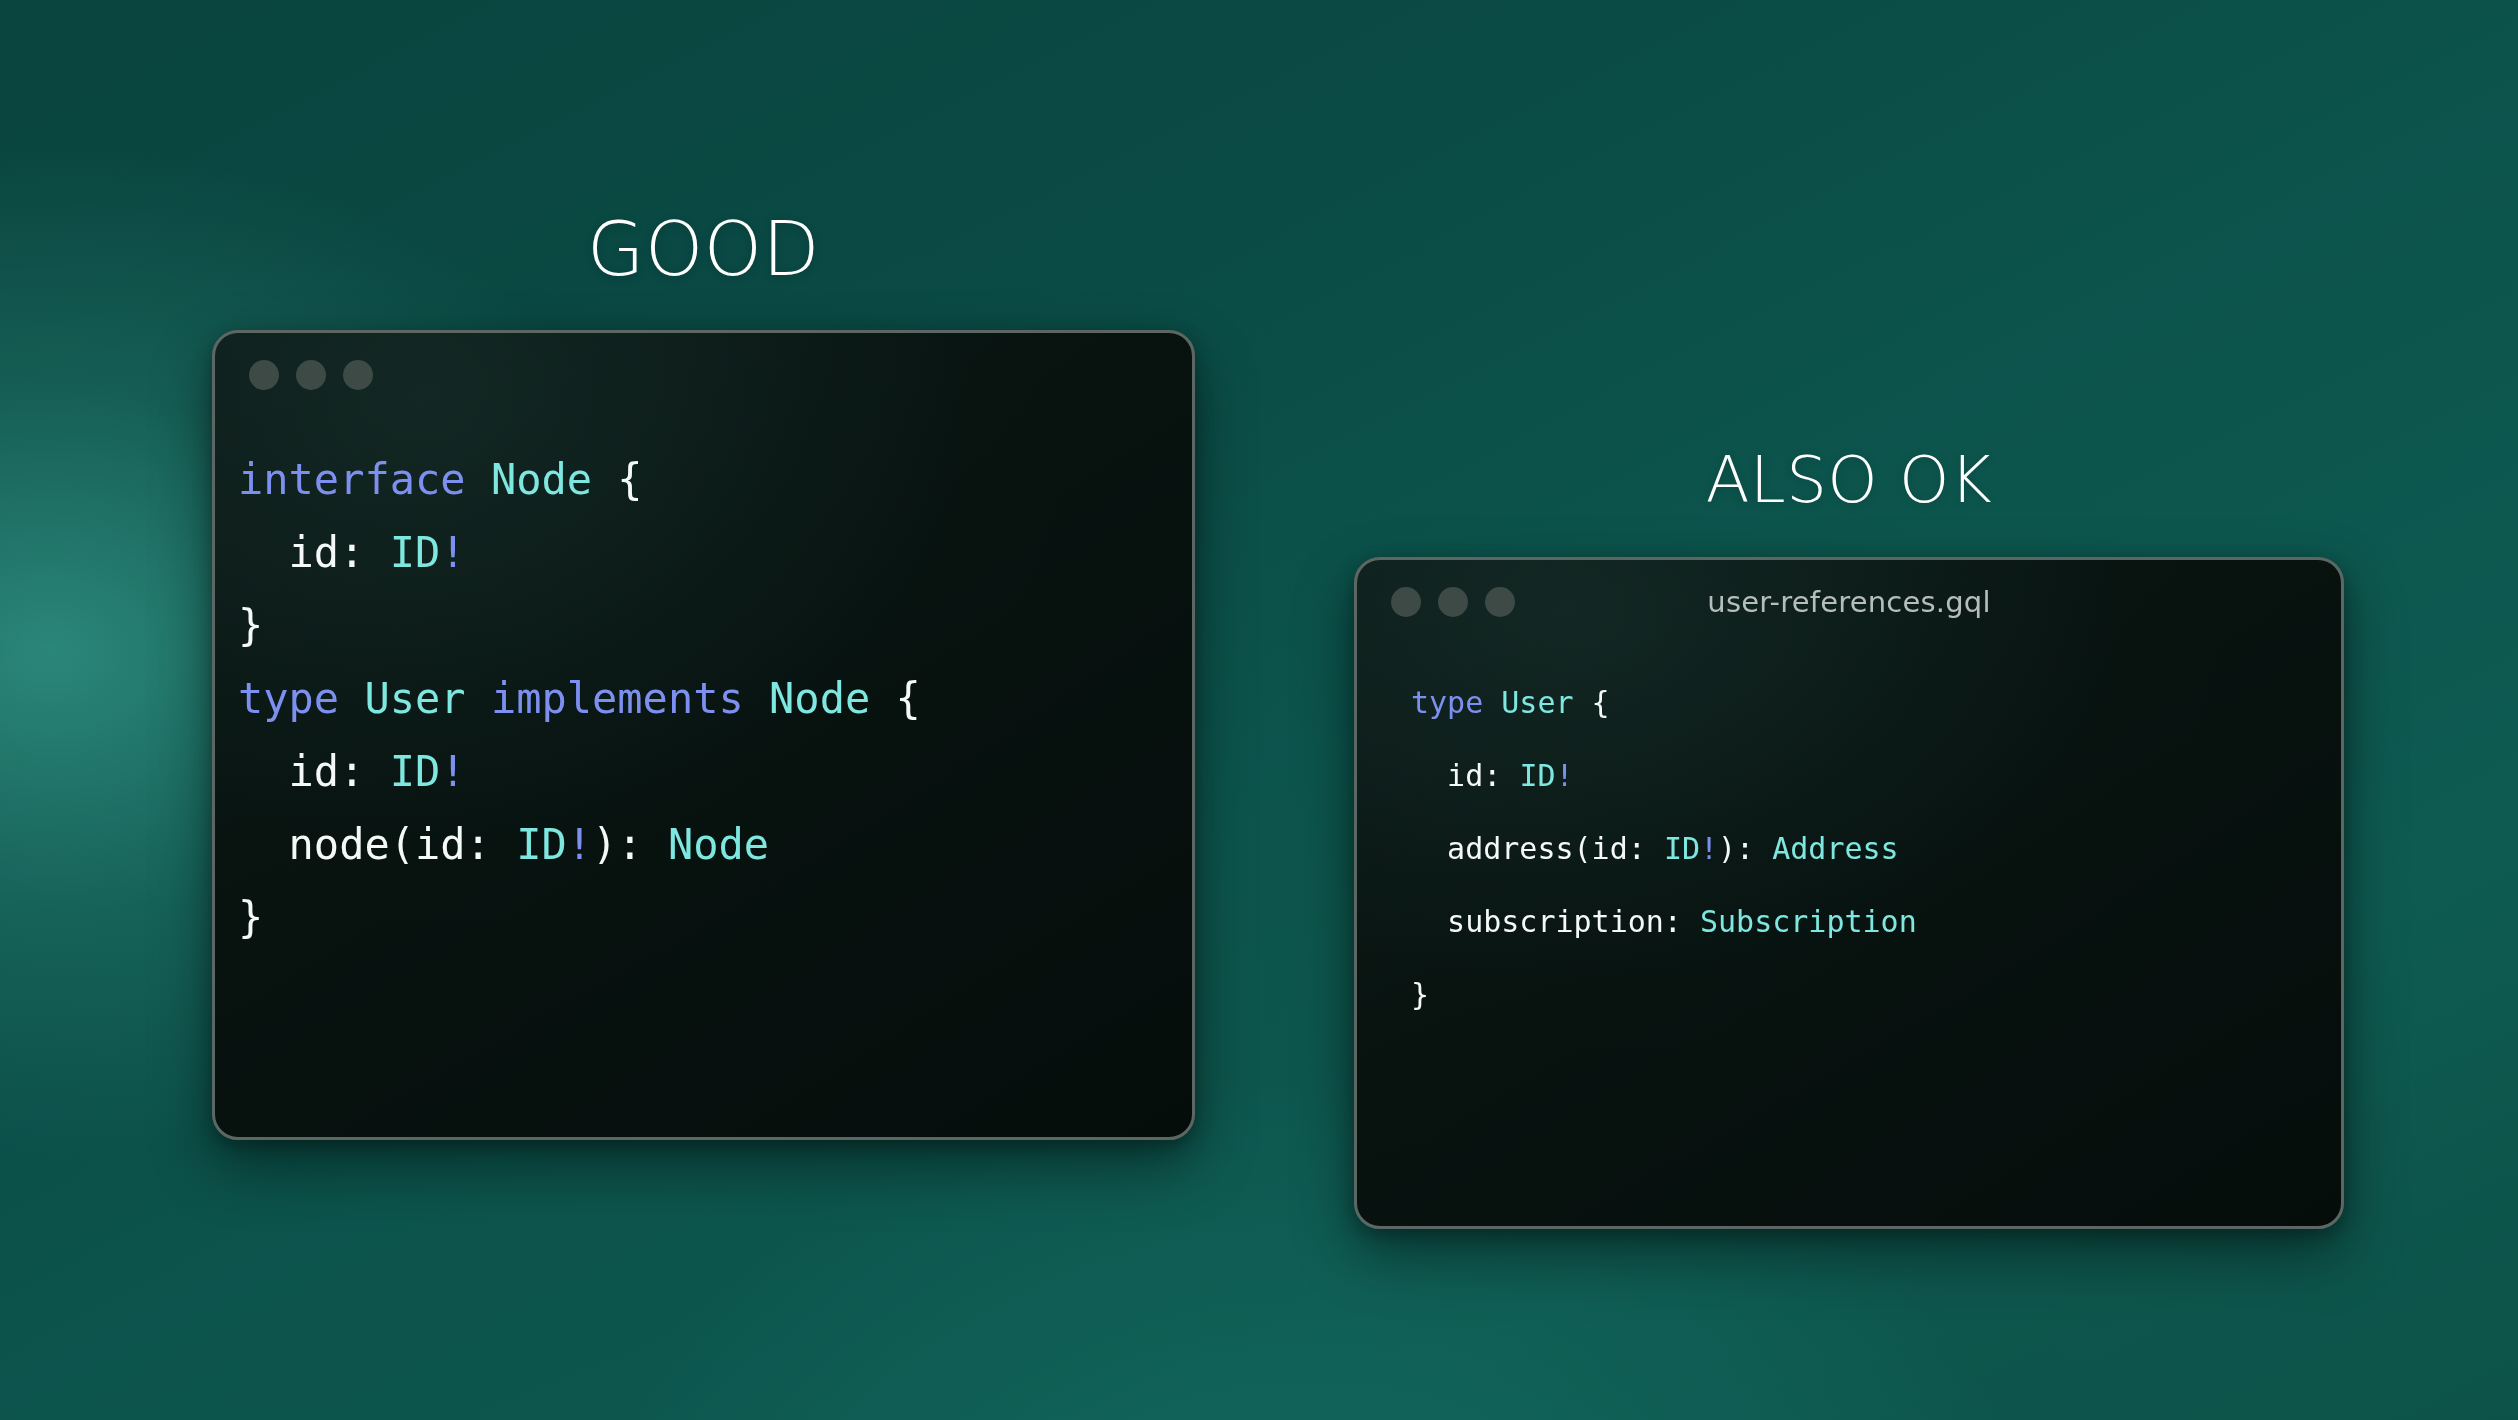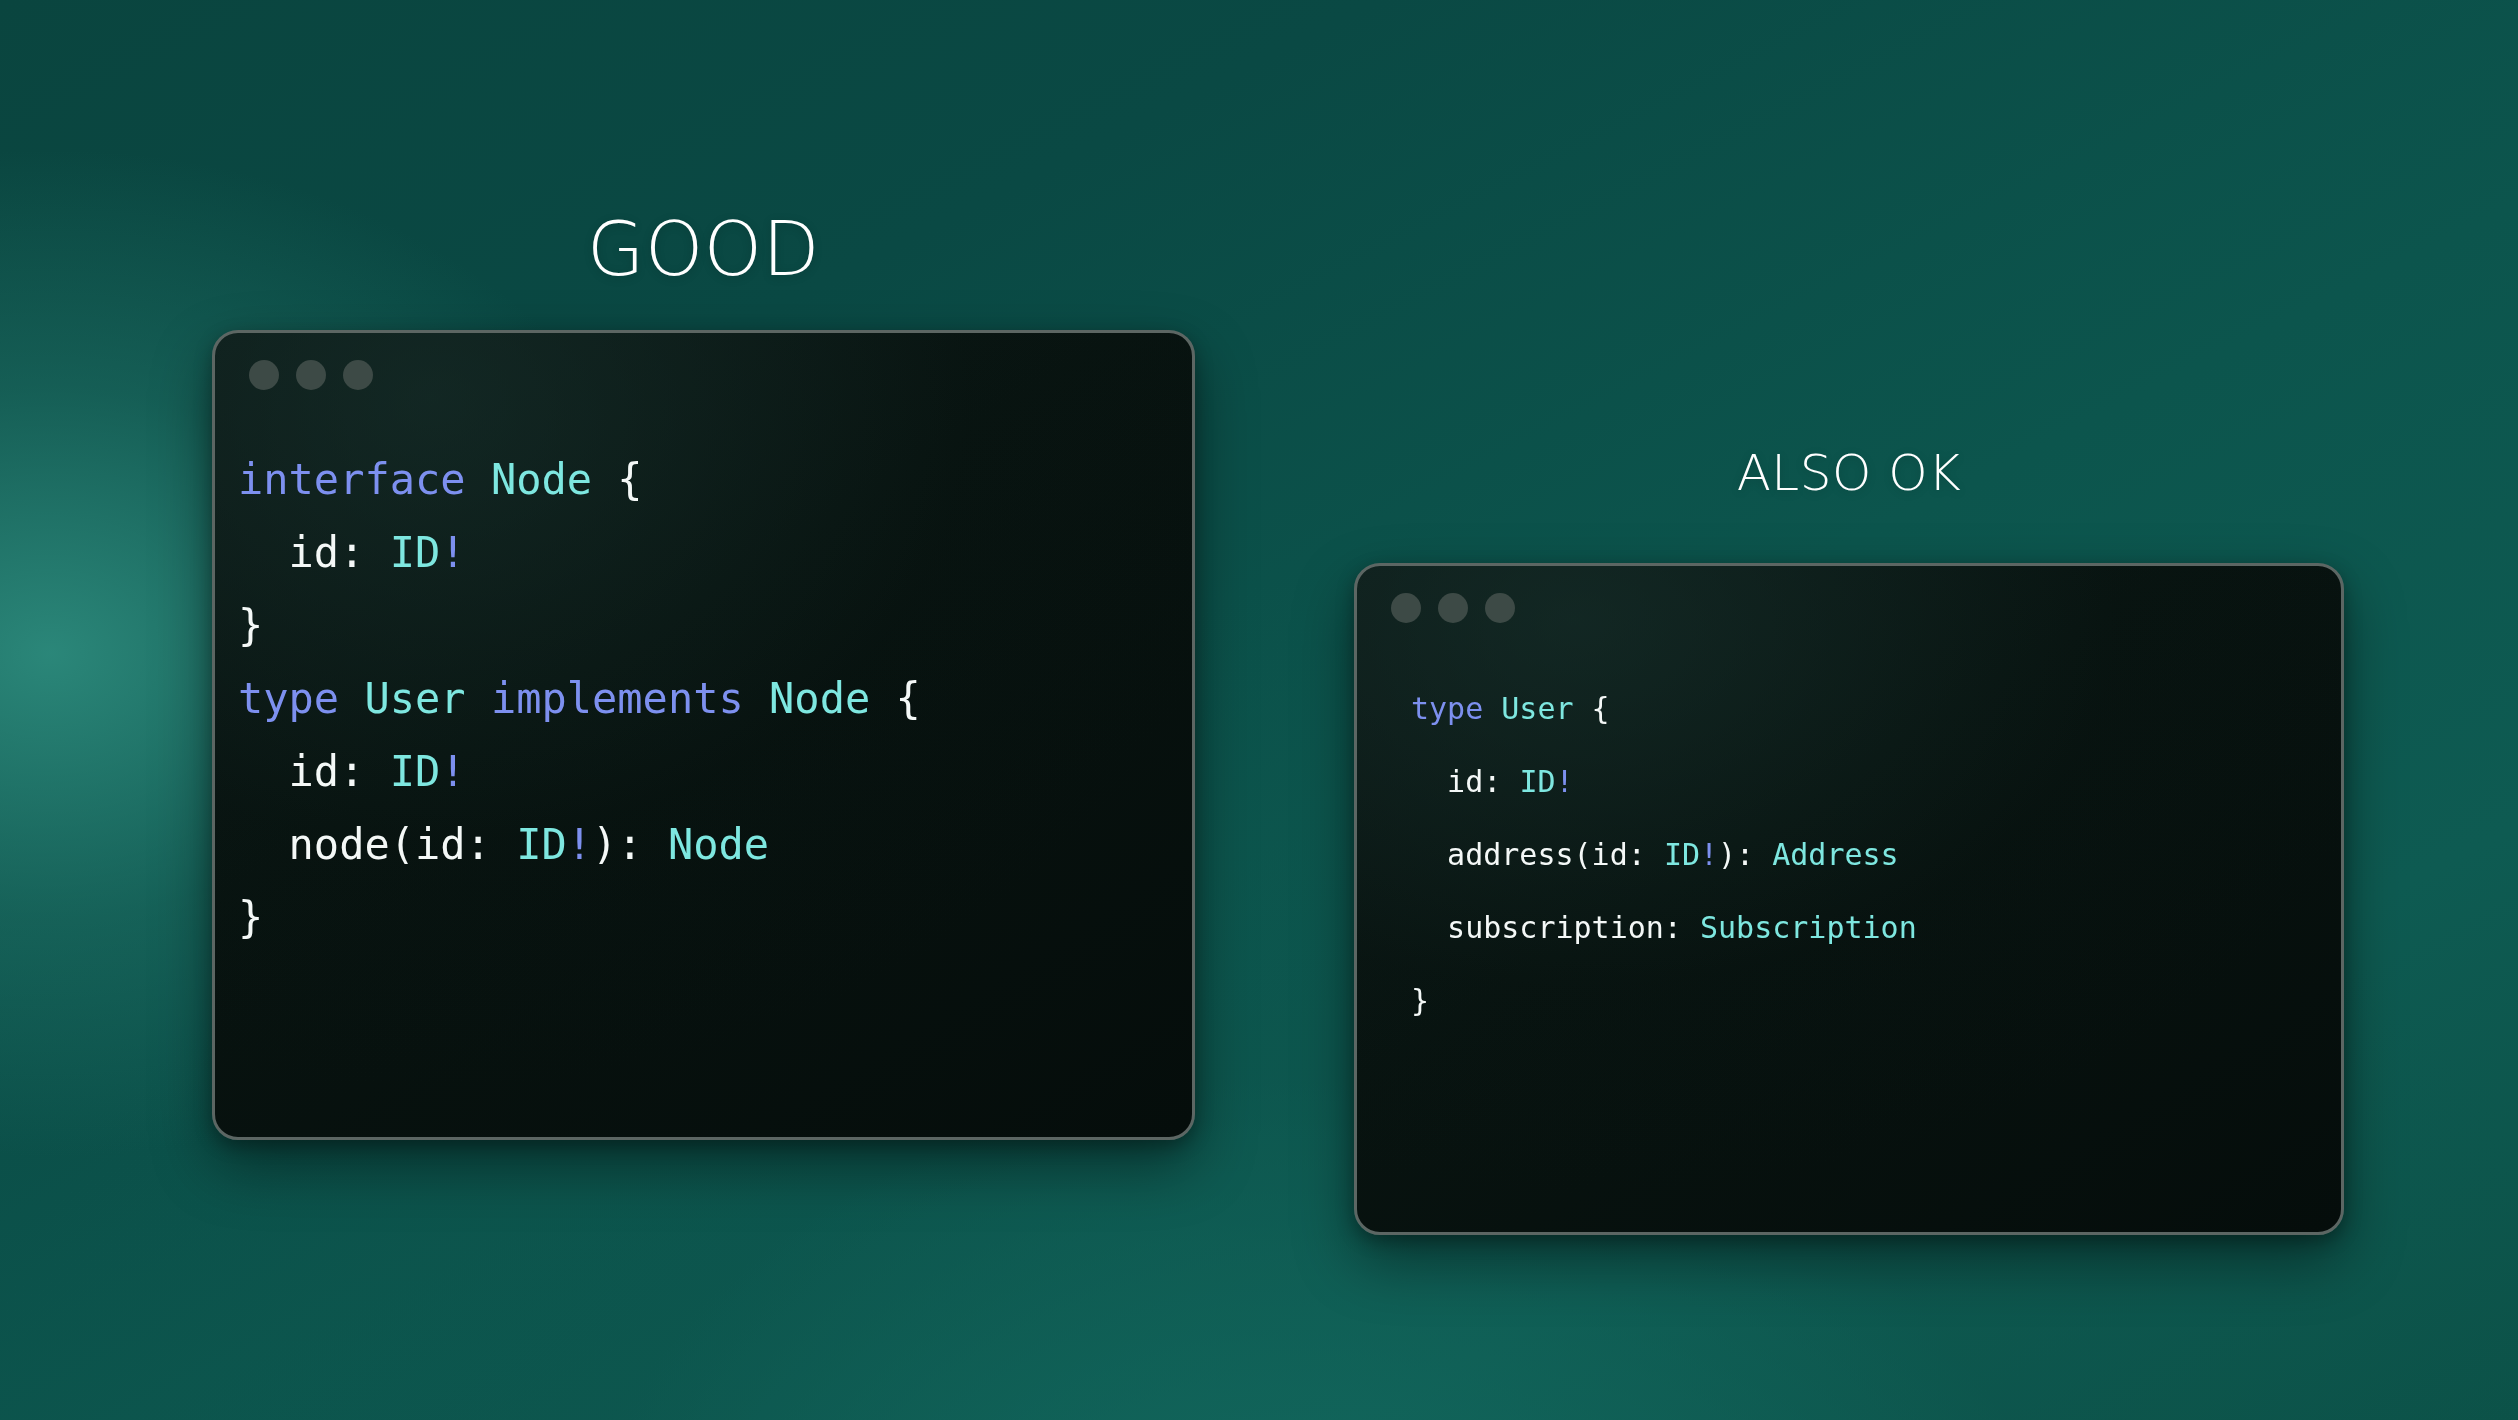--- a/index.html
+++ b/index.html
@@ -112,21 +112,21 @@
   .tok-type { color: #7ee7e0; }  
   .tok-pun  { color: #f4f8f7; }  
 
   
   #section-good { left: 212px; top: 212px; width: 983px; }
   #section-good .section-title { font-size: 74px; margin-bottom: 44px; }
   #section-good .code-window   { width: 983px; height: 810px; }
   #section-good .code-body     { font-size: 42px; line-height: 73px; padding: 26px 0 0 23px; }
 
   #section-ok { left: 1354px; top: 448px; width: 990px; }
-  #section-ok .section-title { font-size: 50px; margin-bottom: 65px; }
+  #section-ok .section-title { font-size: 64px; margin-bottom: 45px; }
   #section-ok .code-window   { width: 990px; height: 672px; }
   #section-ok .code-body     { font-size: 30px; line-height: 73px; padding: 22px 0 0 54px; }
 </style>
 </head>
 <body>
 
 <div id="stage">
 
   <div class="section" id="section-good">
 
@@ -152,20 +152,21 @@
     <div class="section-title">ALSO OK</div>
 
     <div class="code-window">
 
       <div class="titlebar">
         <div class="dots">
           <span class="dot"></span>
           <span class="dot"></span>
           <span class="dot"></span>
         </div>
+        <div class="file-name">user-references.gql</div>
       </div>
 
       <div class="code-body"><div class="code-line"><span class="tok-kw">type</span><span class="tok-pun"> </span><span class="tok-type">User</span><span class="tok-pun"> {</span></div><div class="code-line"><span class="tok-pun">  id: </span><span class="tok-type">ID</span><span class="tok-kw">!</span></div><div class="code-line"><span class="tok-pun">  address(id: </span><span class="tok-type">ID</span><span class="tok-kw">!</span><span class="tok-pun">): </span><span class="tok-type">Address</span></div><div class="code-line"><span class="tok-pun">  subscription: </span><span class="tok-type">Subscription</span></div><div class="code-line"><span class="tok-pun">}</span></div></div>
 
     </div>
   </div>
 
 </div>
 
 </body></html>

